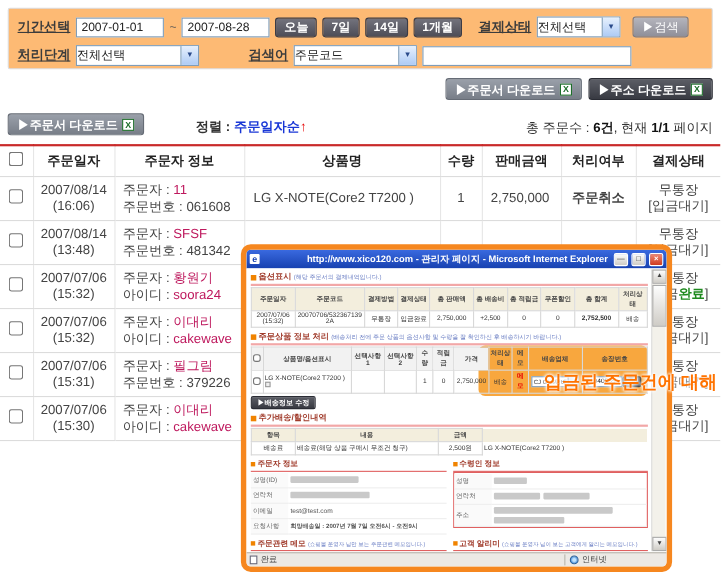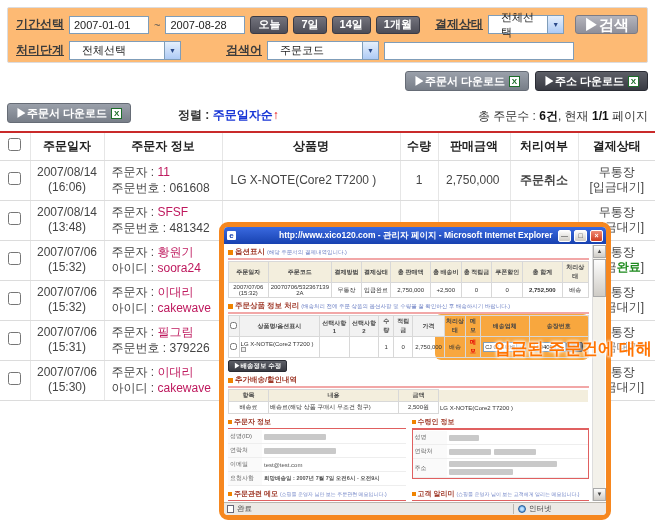--- a/index.html
+++ b/index.html
@@ -11,23 +11,23 @@
   .filterbox { position:absolute; left:7px; top:7px; width:641px; height:56px;
     background:#fdba74; border:1px solid #dcdcde; border-radius:2px; padding:5px 8px; }
   .frow { display:flex; align-items:center; gap:5px; height:23px; }
   .flabel { font-size:12px; font-weight:bold; color:#3c3c3c; text-decoration:underline; white-space:nowrap; }
   .tin { height:18px; border:1px solid #7f9db9; font-size:11px; padding:1px 4px; background:#fff; color:#222;
     font-family:"Liberation Sans","DejaVu Sans",sans-serif; }
   .tilde { font-size:11px; color:#555; }
   .btn-dark { height:18px; background:linear-gradient(#73737d,#4d4d57); color:#fff; border:1px solid #3b3b45;
     border-radius:3px; font-size:11px; font-weight:bold; padding:0 7px; cursor:pointer; white-space:nowrap; }
   .btn-gray { height:19px; background:linear-gradient(#b5b5bd,#8f8f99); color:#fff; border:1px solid #7b7b85;
-    border-radius:3px; font-size:15px; font-weight:bold; padding:0 8px; cursor:pointer; white-space:nowrap; }
+    border-radius:3px; font-size:11px; font-weight:normal; padding:0 8px; cursor:pointer; white-space:nowrap; }
   .sel { display:inline-flex; align-items:center; justify-content:space-between; background:#fff;
-    border:1px solid #7f9db9; height:19px; font-size:11px; color:#222; padding-left:12px; cursor:pointer; }
+    border:1px solid #7f9db9; height:19px; font-size:11px; color:#222; padding-left:0; cursor:pointer; }
   .sel .arr { width:16px; height:17px; margin-left:4px; background:linear-gradient(#e6f0fd,#aecbf5);
     border-left:1px solid #7f9db9; display:flex; align-items:center; justify-content:center;
     font-size:7px; color:#2a4a8a; }
 
   
   .dlrow { position:absolute; top:71px; right:7px; display:flex; gap:6px; }
   .btn-dl { height:20px; display:inline-flex; align-items:center; gap:4px; color:#fff; font-size:11px;
     font-weight:bold; border-radius:3px; padding:0 8px; cursor:pointer; white-space:nowrap; }
   .dl1 { background:linear-gradient(#9aa0aa,#787e88); border:1px solid #666c76; }
   .dl2 { background:linear-gradient(#5c5e66,#383a42); border:1px solid #2a2c34; }

